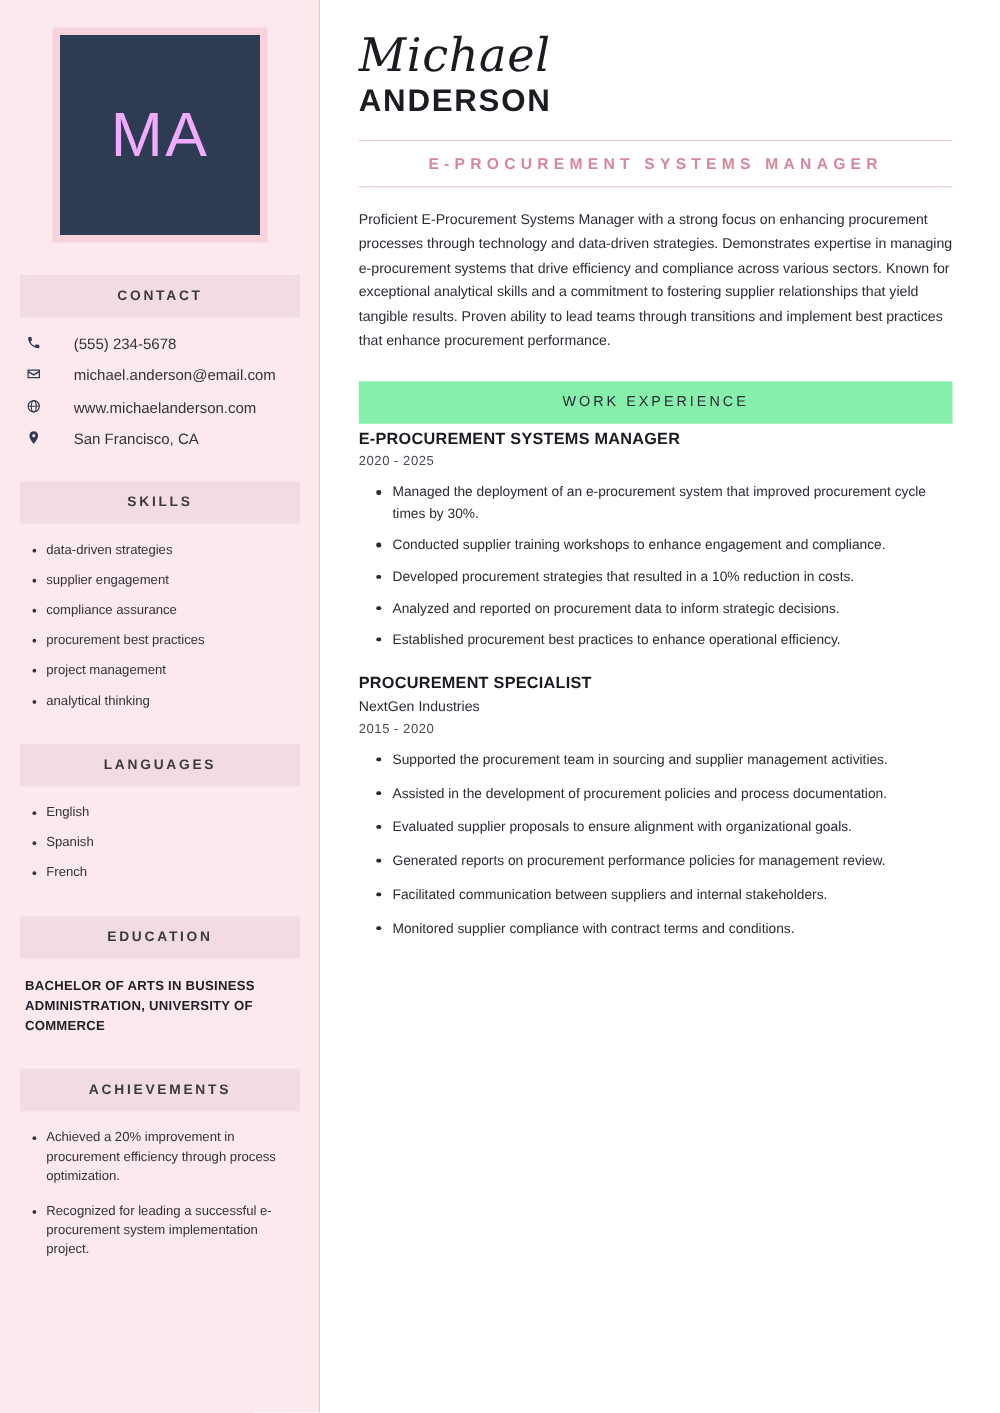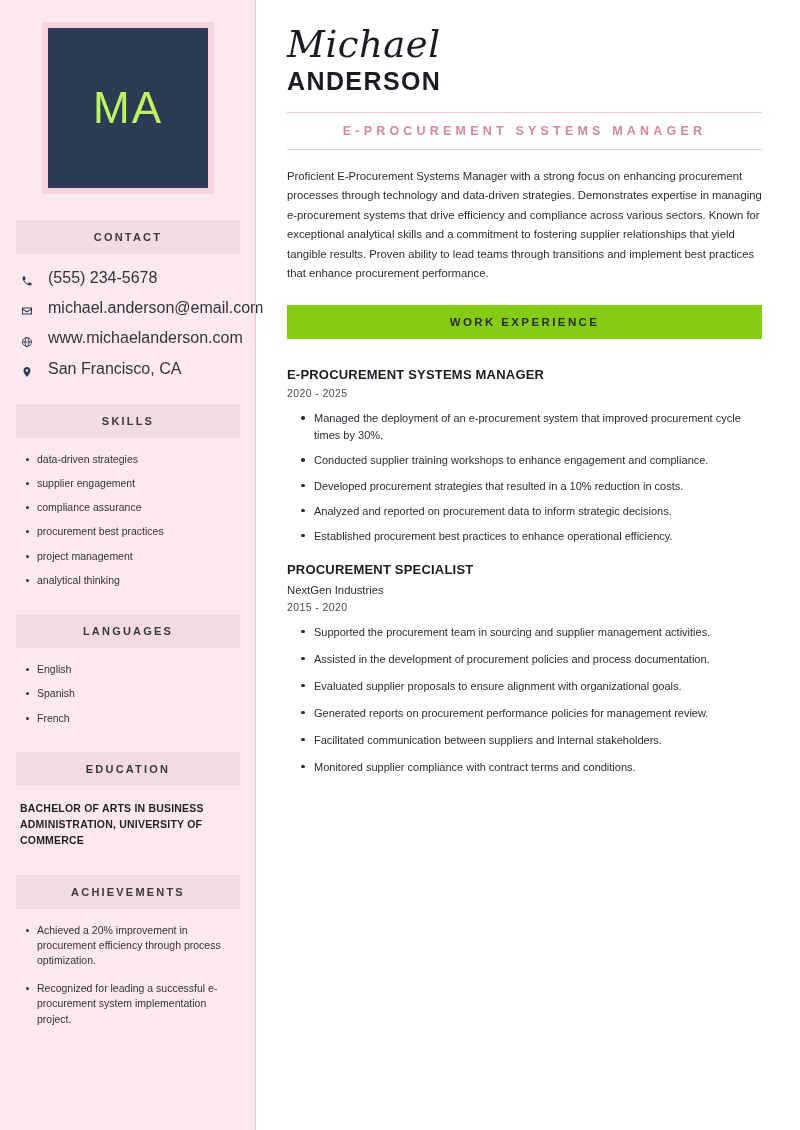--- a/index.html
+++ b/index.html
@@ -43,44 +43,44 @@
   }
   .avatar-box {
     width: 100%;
     height: 100%;
     background: #2d3c52;
     display: flex;
     align-items: center;
     justify-content: center;
   }
   .avatar-initials {
-    color: #bef264;
-    font-size: 44px;
+    color: #f0abfc;
+    font-size: 50px;
     font-weight: 400;
     letter-spacing: 2px;
     font-family: "Liberation Sans", sans-serif;
   }
 
   .side-heading {
     background: #f2dbe1;
     color: #3a3a3a;
     font-size: 11px;
     font-weight: bold;
     letter-spacing: 2.2px;
     text-align: center;
     padding: 11px 4px;
     margin: 26px 0 14px 0;
   }
 
   .contact-list { list-style: none; padding: 0 4px; }
   .contact-item {
     display: flex;
-    align-items: flex-end;
-    gap: 14px;
-    font-size: 16px;
+    align-items: flex-start;
+    gap: 25px;
+    font-size: 12px;
     color: #32323c;
     margin-bottom: 11px;
     line-height: 1.2;
   }
   .contact-item .ico {
     width: 14px;
     min-width: 14px;
     display: inline-flex;
     align-items: center;
     justify-content: center;
@@ -156,28 +156,28 @@
     letter-spacing: 4.2px;
   }
   .summary {
     margin-top: 17px;
     font-size: 11.3px;
     line-height: 1.72;
     color: #2b2b33;
   }
 
   .section-band {
-    background: #84cc16;
+    background: #86efac;
     color: #2b2b33;
     font-size: 11.5px;
-    font-weight: bold;
+    font-weight: normal;
     letter-spacing: 2.4px;
     text-align: center;
     padding: 11px 0;
-    margin: 22px 0 28px 0;
+    margin: 22px 0 4px 0;
   }
 
   .job-title {
     font-size: 13px;
     font-weight: bold;
     color: #1b1b22;
     letter-spacing: 0.2px;
   }
   .job-company {
     font-size: 11.3px;

